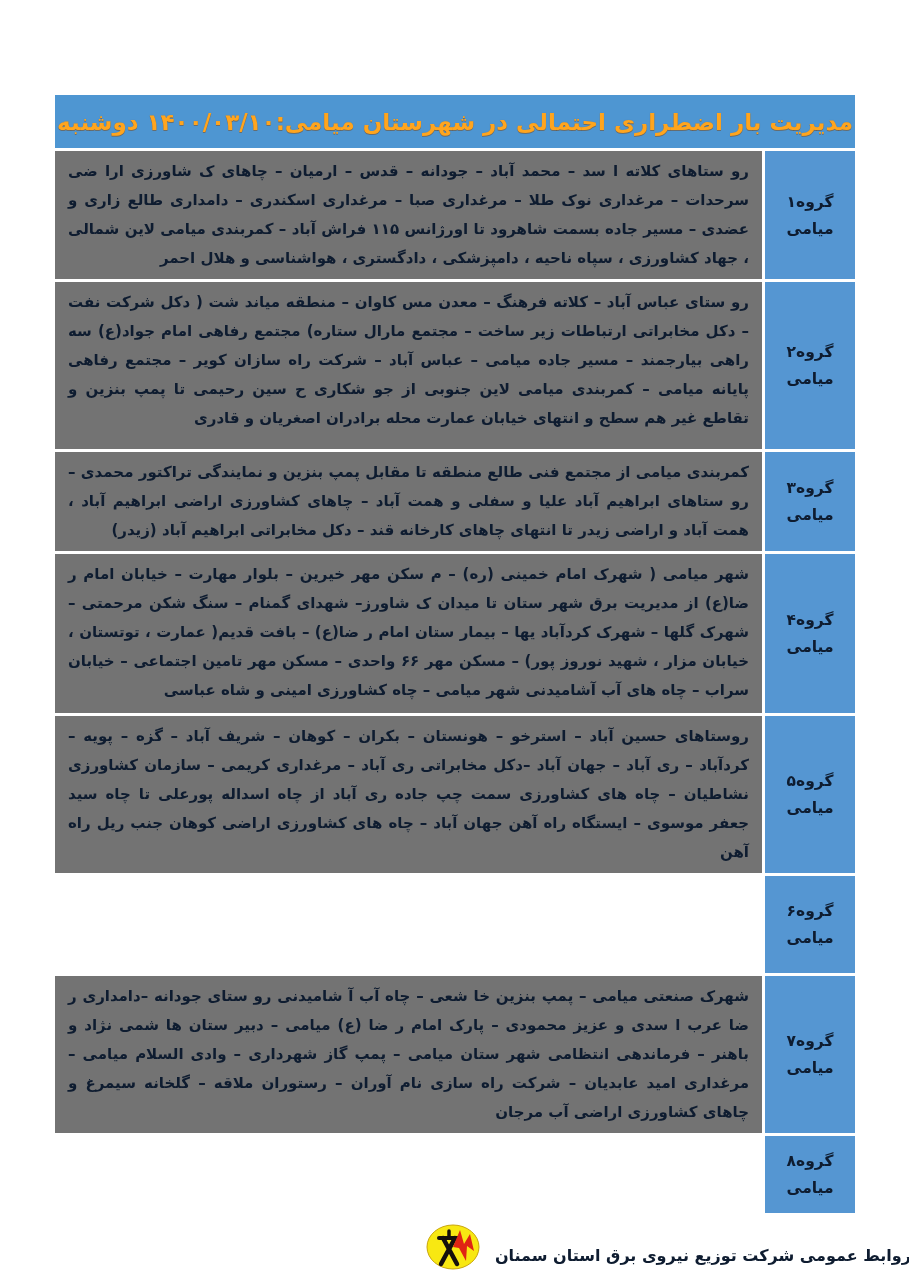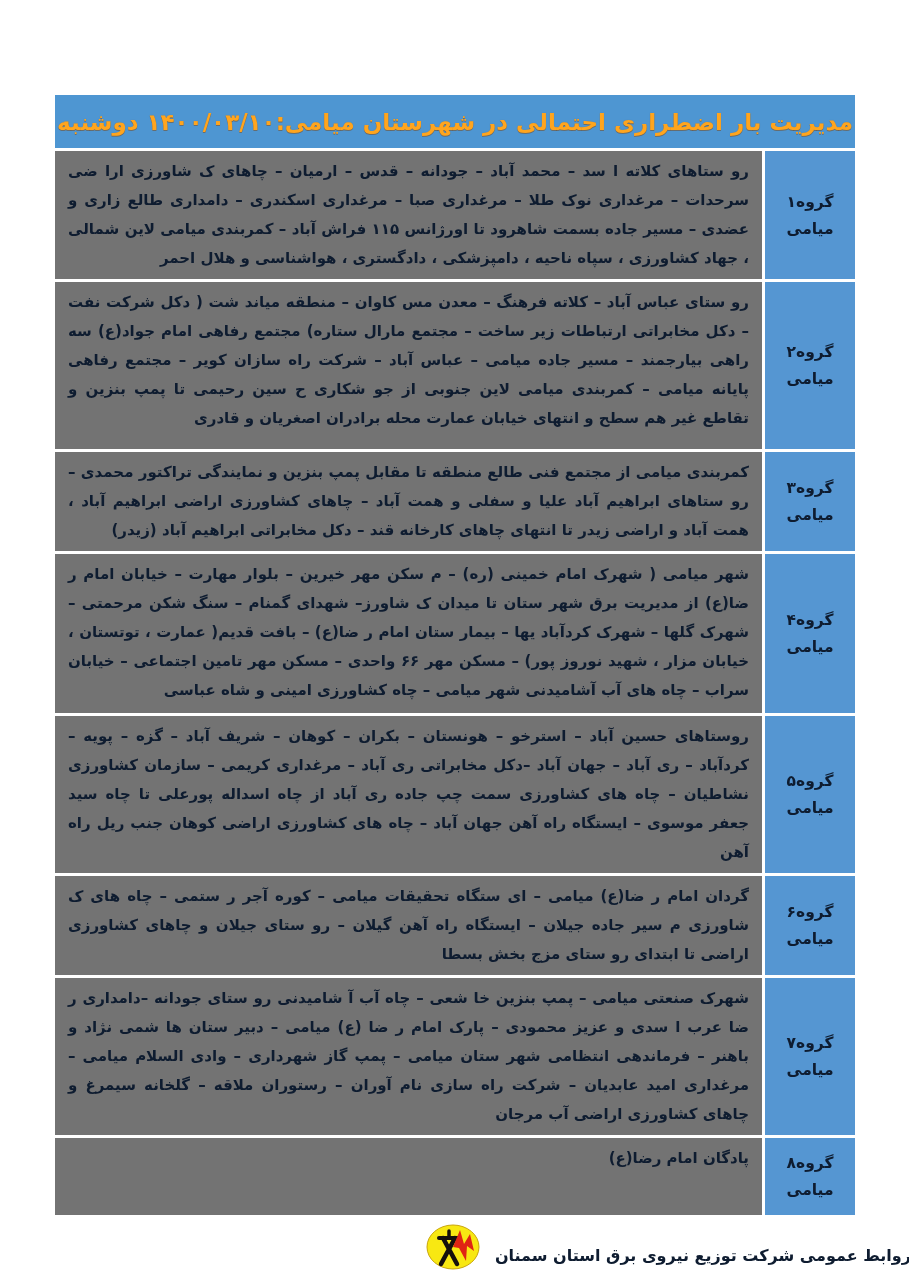--- a/index.html
+++ b/index.html
@@ -84,35 +84,33 @@
             <div>گروه۵</div>
             <div>میامی</div>
           </div>
           <div class="cell-desc">روستاهای حسین آباد – استرخو – هونستان – بکران – کوهان – شریف آباد – گزه – پویه – کردآباد – ری آباد – جهان آباد –دکل مخابراتی ری آباد – مرغداری کریمی – سازمان کشاورزی نشاطیان – چاه های کشاورزی سمت چپ جاده ری آباد از چاه اسداله پورعلی تا چاه سید جعفر موسوی – ایستگاه راه آهن جهان آباد – چاه های کشاورزی اراضی کوهان جنب ریل راه آهن</div>
         </div>
         <div class="row">
           <div class="cell-group">
             <div>گروه۶</div>
             <div>میامی</div>
           </div>
-          <div class="cell-desc">گردان امام ر ضا(ع) میامی – ای ستگاه تحقیقات میامی – کوره آجر ر ستمی – چاه های ک شاورزی م سیر جاده جیلان – ایستگاه راه آهن گیلان – رو ستای جیلان و چاهای کشاورزی اراضی تا ابتدای رو ستای مزج بخش بسطا</div>
         </div>
         <div class="row">
           <div class="cell-group">
             <div>گروه۷</div>
             <div>میامی</div>
           </div>
           <div class="cell-desc">شهرک صنعتی میامی – پمپ بنزین خا شعی – چاه آب آ شامیدنی رو ستای جودانه –دامداری ر ضا عرب ا سدی و عزیز محمودی – پارک امام ر ضا (ع) میامی – دبیر ستان ها شمی نژاد و باهنر – فرماندهی انتظامی شهر ستان میامی – پمپ گاز شهرداری – وادی السلام میامی – مرغداری امید عابدیان – شرکت راه سازی نام آوران – رستوران ملاقه – گلخانه سیمرغ و چاهای کشاورزی اراضی آب مرجان</div>
         </div>
         <div class="row">
           <div class="cell-group">
             <div>گروه۸</div>
             <div>میامی</div>
           </div>
-          <div class="cell-desc">پادگان امام رضا(ع)</div>
         </div>
       </div>
   </div>
 
   <svg class="footer-logo" viewBox="0 0 54 46" aria-hidden="true">
     <ellipse cx="27" cy="23" rx="26" ry="22" fill="#f8e812" stroke="#c9a50b" stroke-width="1"></ellipse>
     <path d="M13 14 H33" stroke="#15100c" stroke-width="4" fill="none" stroke-linecap="round"></path>
     <path d="M17 14 L31 40 M29 14 L15 40" stroke="#15100c" stroke-width="4.5" fill="none" stroke-linecap="round"></path>
     <path d="M23 7 V14" stroke="#15100c" stroke-width="3.5" fill="none" stroke-linecap="round"></path>
     <path d="M27 23 L34 6 L38 20 L44 10 L48 27 L41 22 L40 37 L33 24 Z" fill="#e02414"></path>

